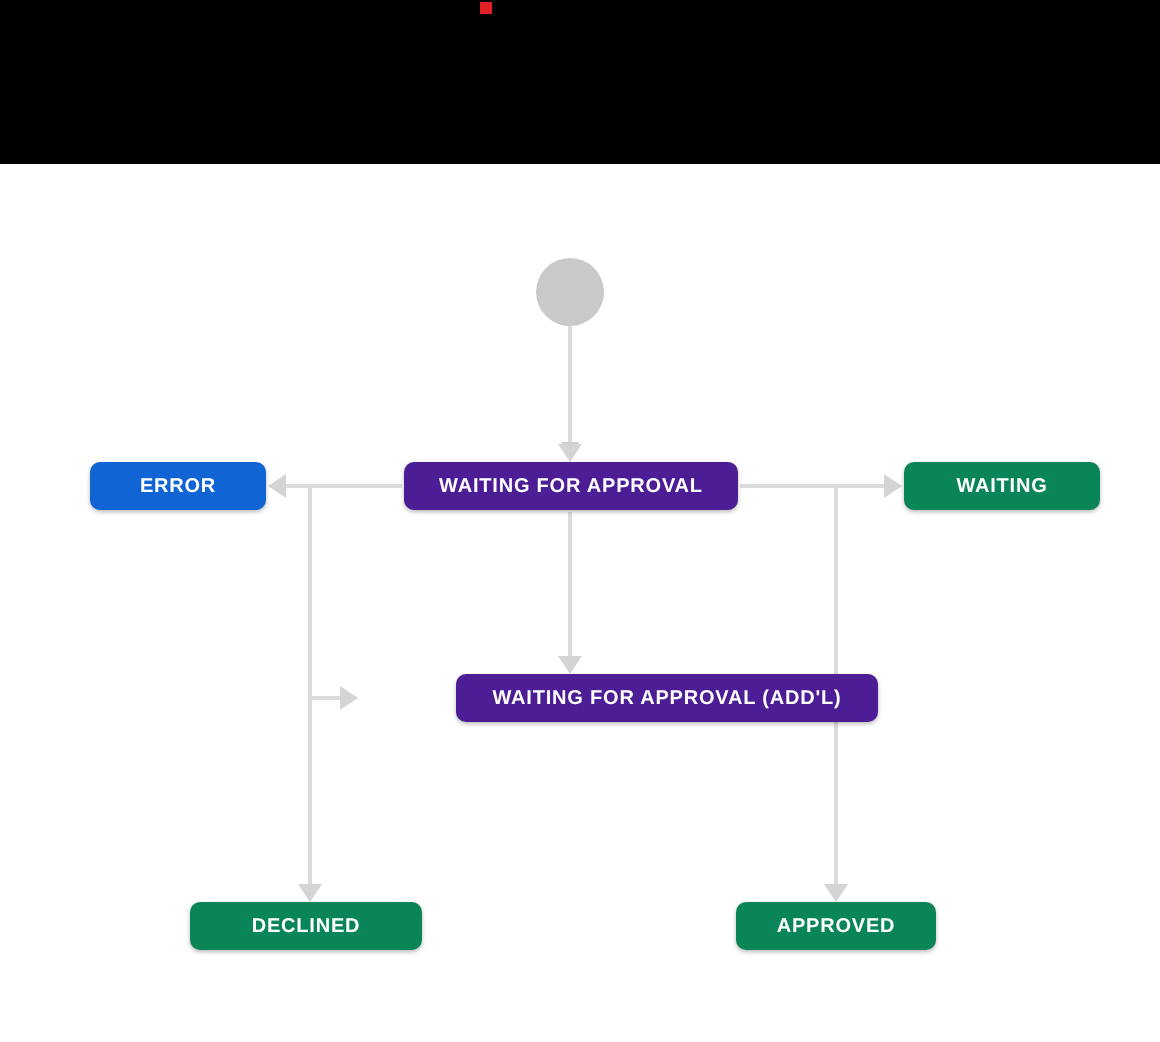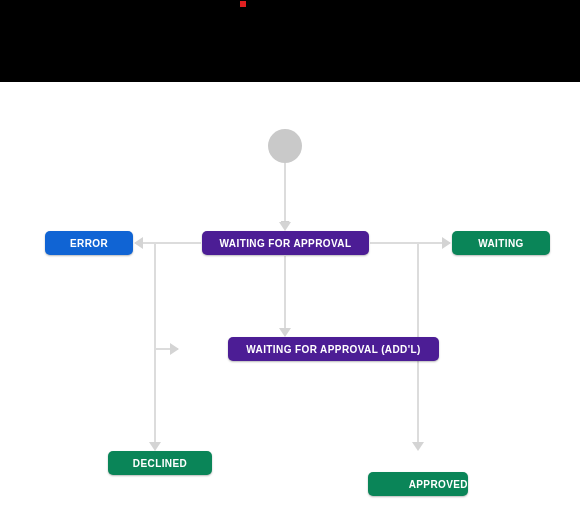--- a/index.html
+++ b/index.html
@@ -144,22 +144,22 @@
     </div>
 
     <div class="node green" style="left:452px; top:149px; width:98px; height:24px;">
       <span>WAITING</span>
     </div>
 
     <div class="node slate" style="left:180px; top:255px; width:211px; height:24px;margin-left:48px;">
       <span>WAITING FOR APPROVAL (ADD'L)</span>
     </div>
 
-    <div class="node green" style="left:108px; top:369px; width:104px; height:24px;">
+    <div class="node green" style="left:95px; top:369px; width:116px; height:24px;">
       <span>DECLINED</span>
     </div>
 
-    <div class="node green" style="left:368px; top:390px; width:100px; height:24px;justify-content:flex-end;">
+    <div class="node green" style="left:368px; top:369px; width:100px; height:24px;">
       <span>APPROVED</span>
     </div>
 
   </div>
 </div>
 
 </body></html>

